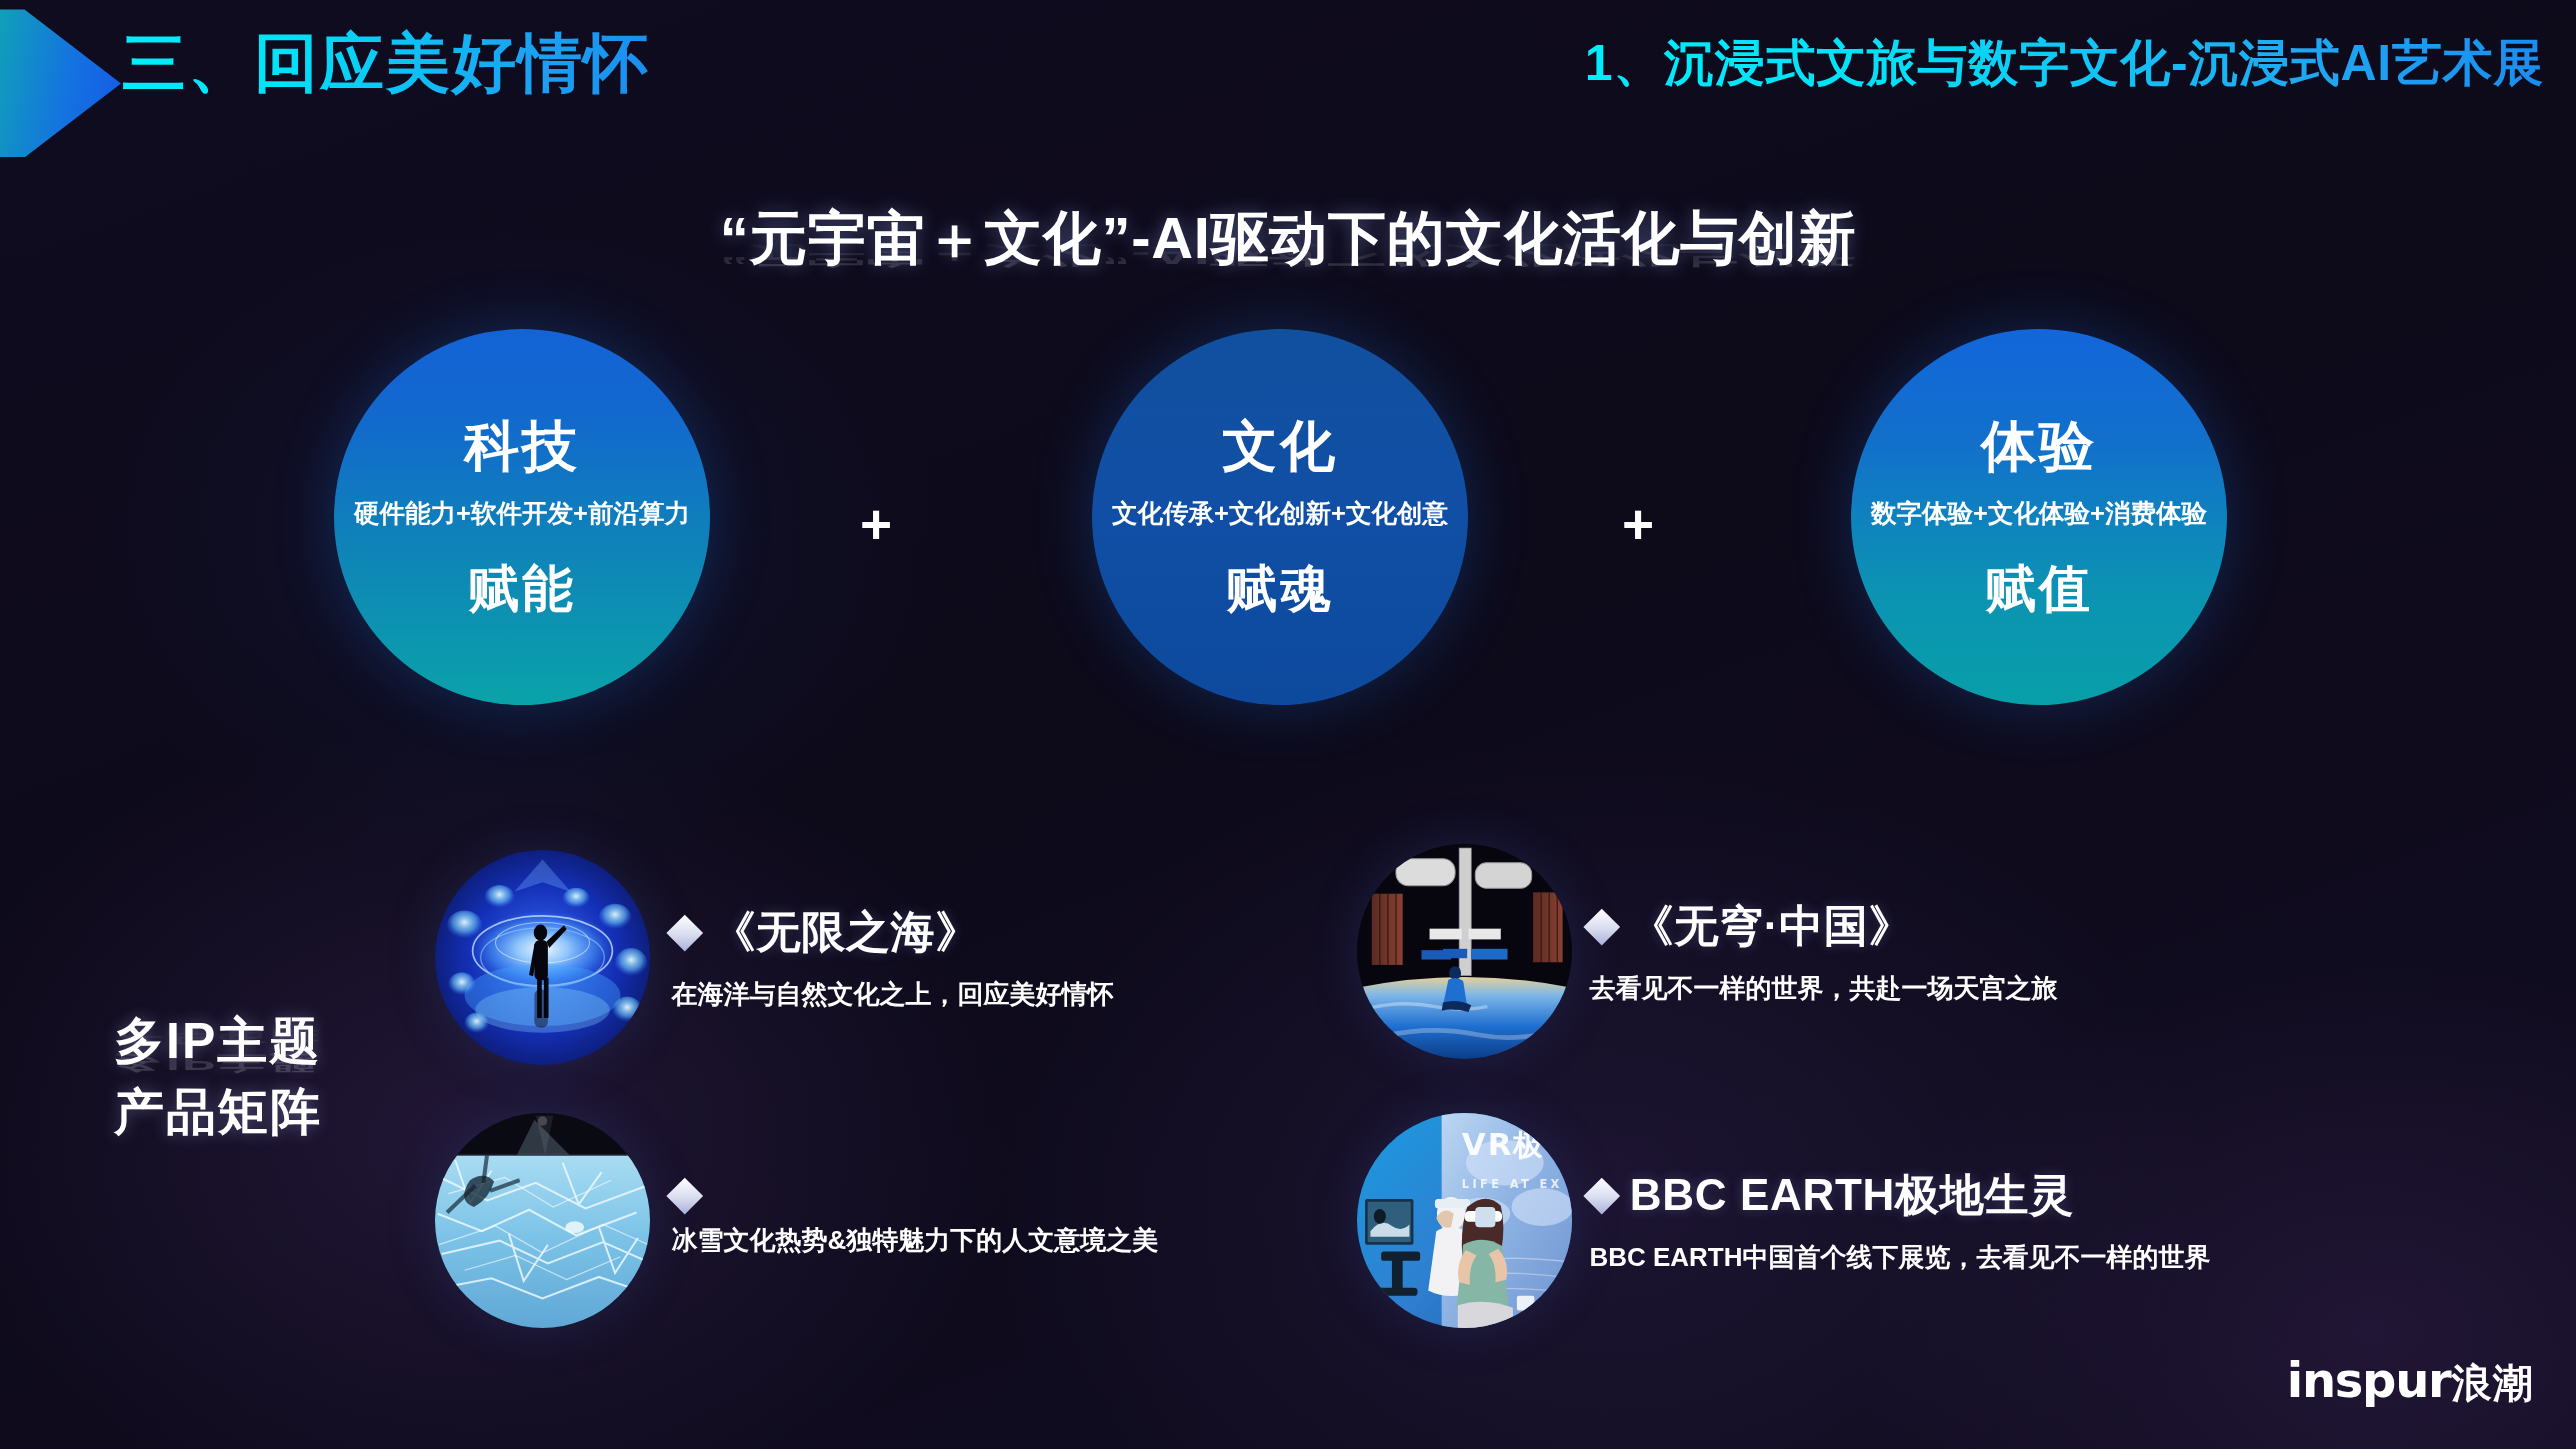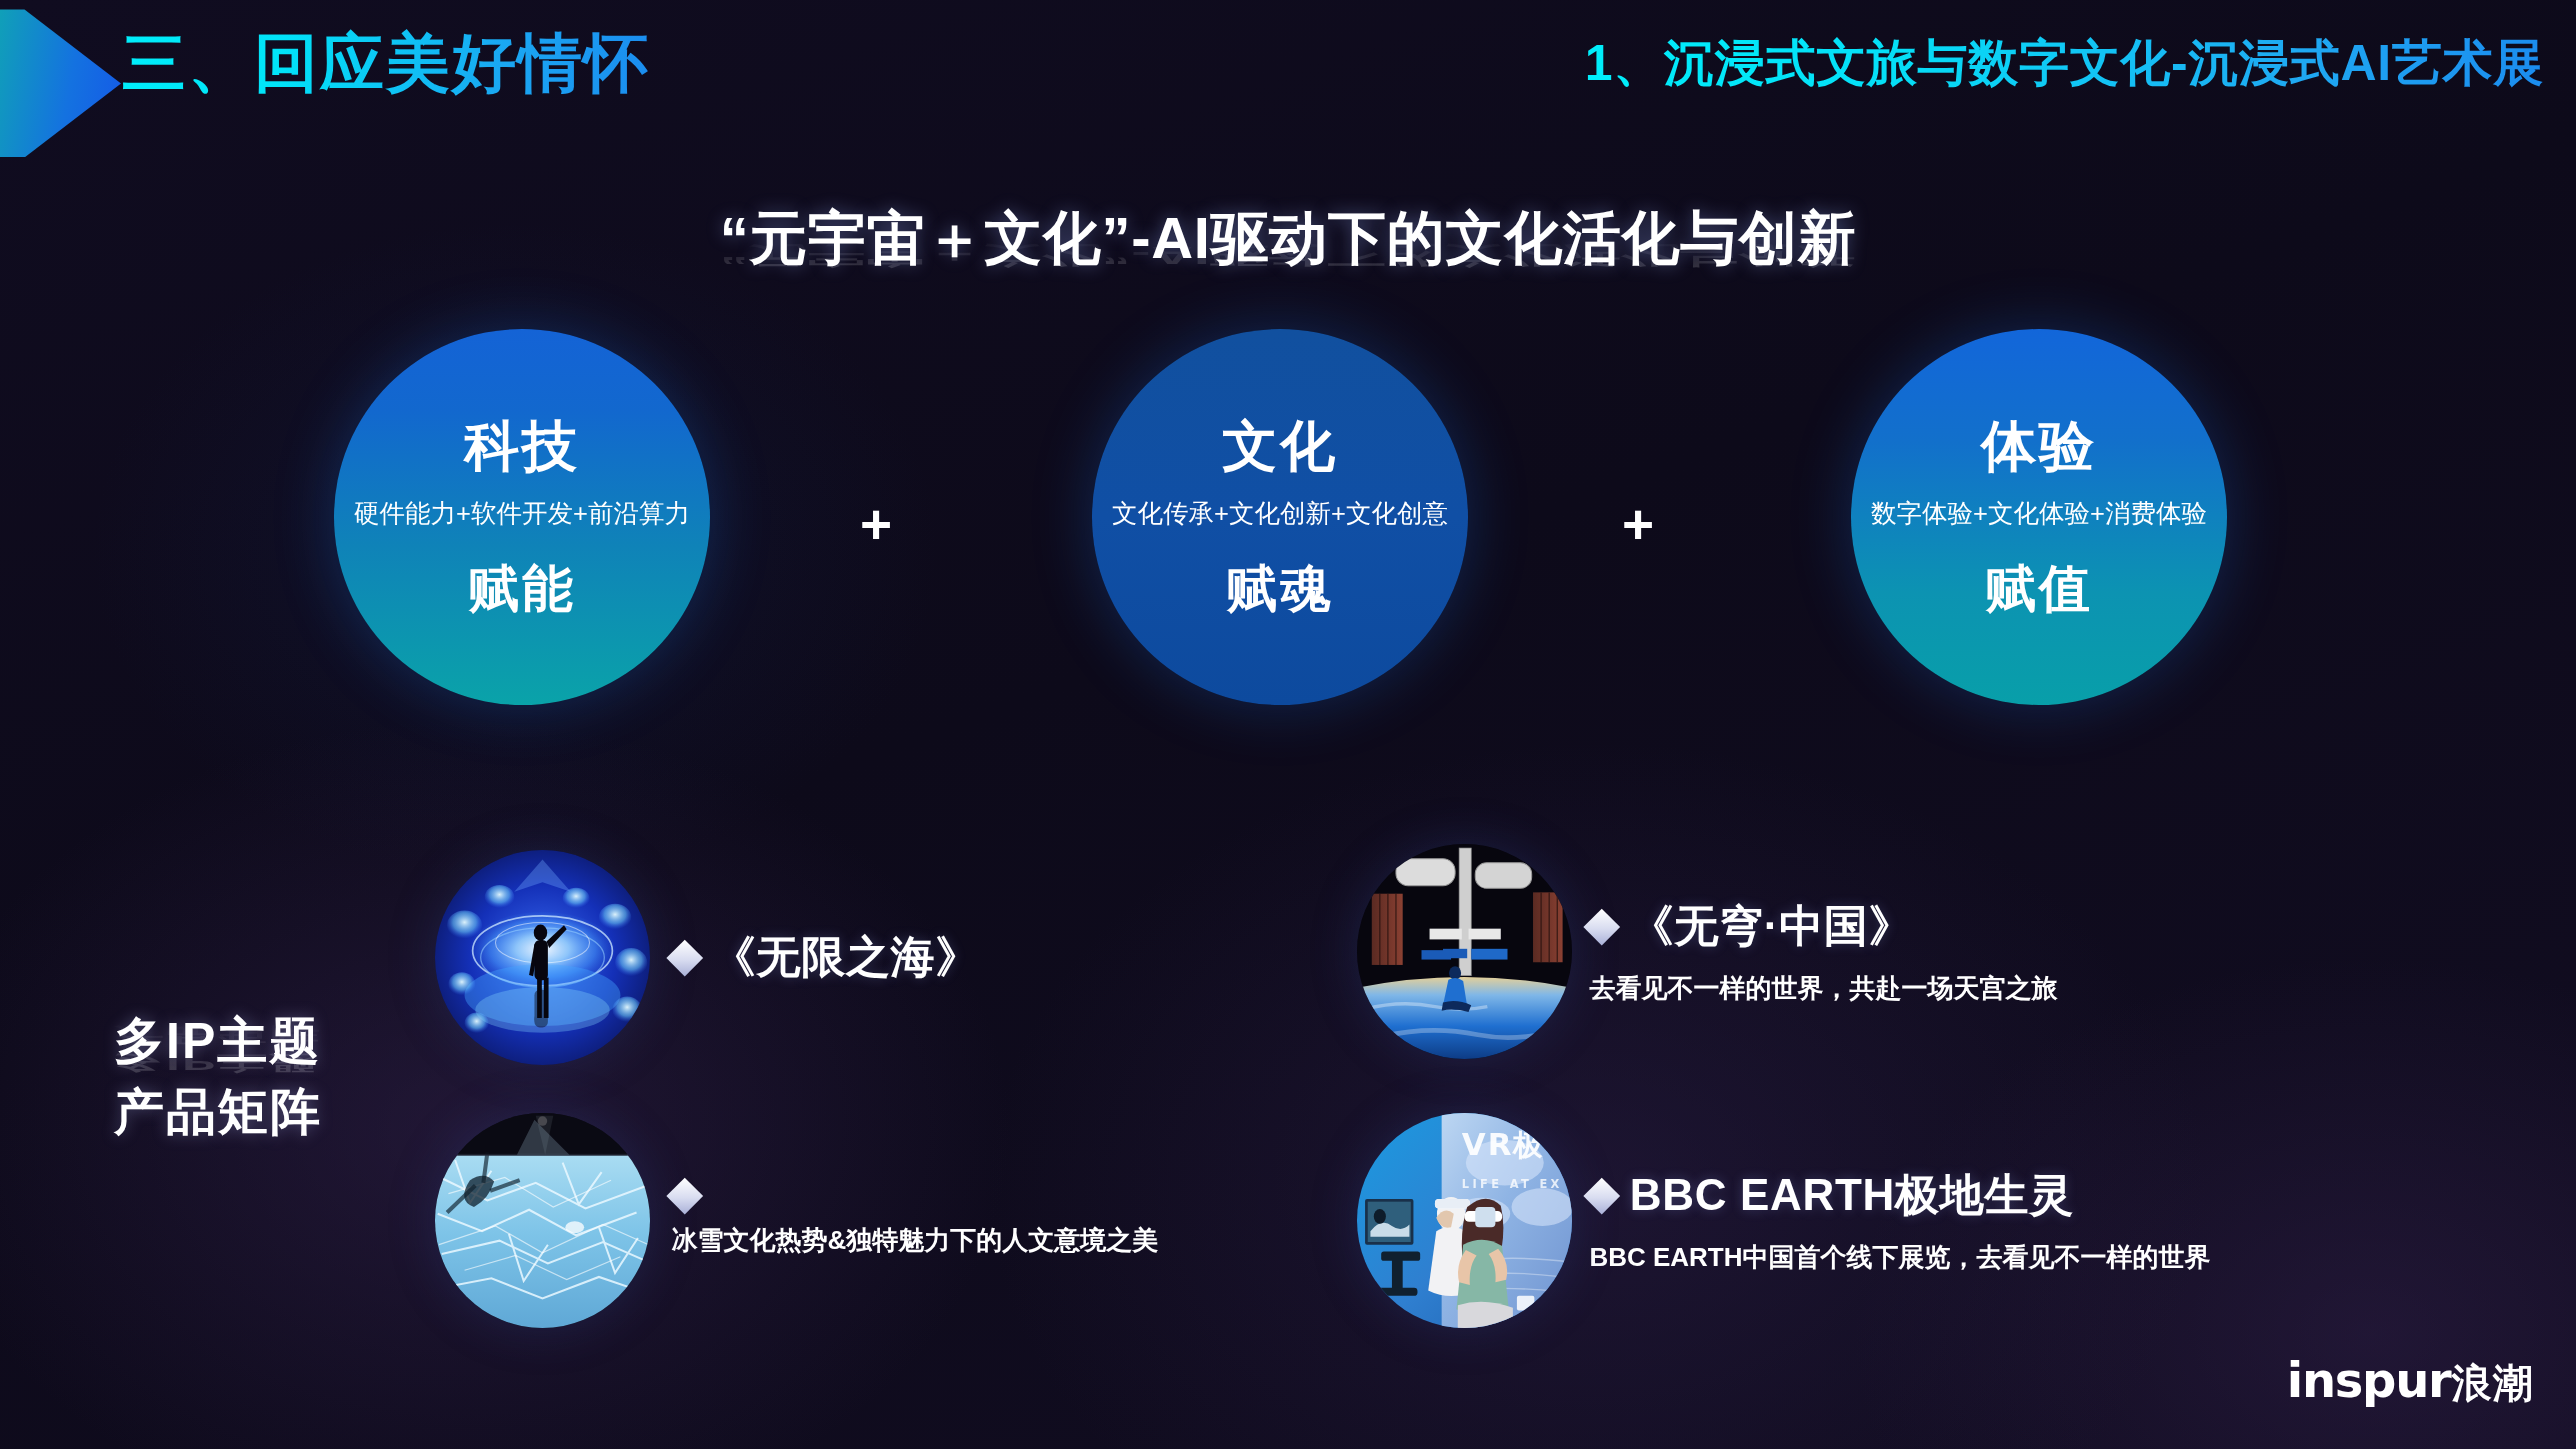--- a/index.html
+++ b/index.html
@@ -121,21 +121,21 @@
 
   .c-title {
     font-size: 55px;
     font-weight: 700;
     color: #fff;
     letter-spacing: 2.7px;
     margin-bottom: 12px;
   }
   .c-formula {
     font-size: 25.5px;
-    font-weight: 400;
+    font-weight: 700;
     color: #fff;
     letter-spacing: 0px;
     white-space: nowrap;
     margin-bottom: 24px;
   }
   .c-verb {
     font-size: 51px;
     font-weight: 700;
     color: #fff;
     letter-spacing: 2.7px;
@@ -352,20 +352,21 @@
           <ellipse cx="157" cy="248" rx="9" ry="11"></ellipse>
           <rect x="148" y="236" width="20" height="56" rx="8"></rect>
         </g>
       </svg>
     </div>
     <div class="item-text">
       <div class="item-title">
         <span class="diamond"></span>
         <span>《无限之海》</span>
       </div>
+      <div class="item-sub">在海洋与自然文化之上，回应美好情怀</div>
     </div>
   </div>
 
   <div class="item i2">
     <div class="thumb">
       <svg viewBox="0 0 320 320" preserveAspectRatio="xMidYMid slice">
         <defs>
           <linearGradient id="sp-earth" x1="0" y1="0" x2="0" y2="1">
             <stop offset="0%" stop-color="#e3cf9a"></stop>
             <stop offset="22%" stop-color="#7fb7e8"></stop>

